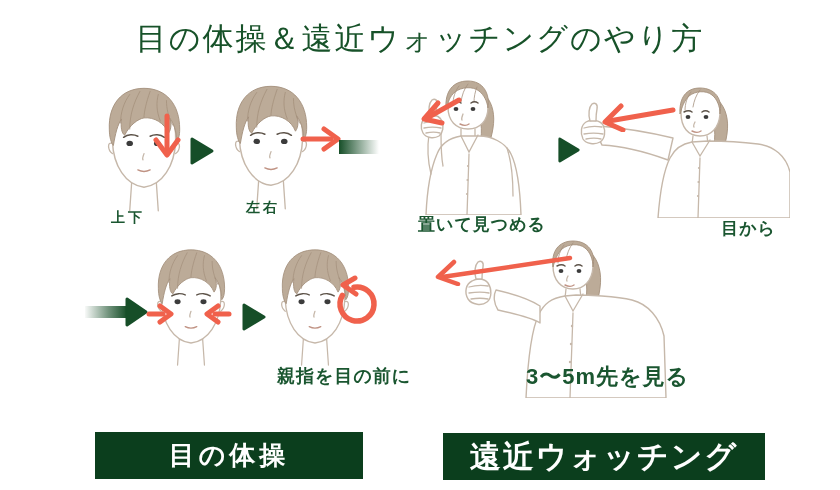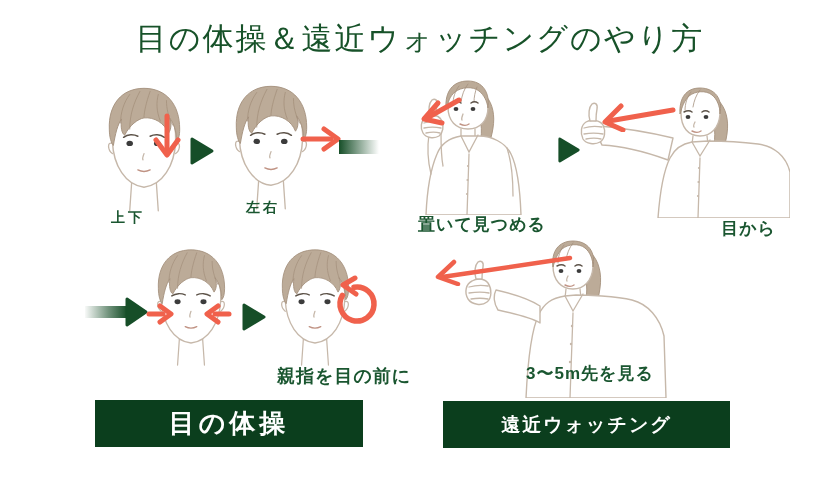--- a/index.html
+++ b/index.html
@@ -8,23 +8,23 @@
             font-family:"Liberation Sans","DejaVu Sans",sans-serif; }
   .abs { position:absolute; }
   .title { position:absolute; top:18px; left:0; width:100%; text-align:center;
            font-size:31px; font-weight:normal; color:var(--title-green,#175229); letter-spacing:2px; }
   .label { position:absolute; font-weight:bold; color:var(--label-green,#1a5630); white-space:nowrap; }
   .label.big { font-size:14px; letter-spacing:3px; }
   .label.mid { font-size:18px; letter-spacing:1px; }
   .label.two-line { font-size:17px; line-height:22px; letter-spacing:1px; }
   .label.center { text-align:right; }
   .banner { position:absolute; display:flex; align-items:center; justify-content:center;
-            background:var(--banner-green,#0b3e1d); color:#fff; font-weight:bold; }
+            background:var(--banner-green,#0b3e1d); color:#fff; font-weight:bold;margin-top:32px; }
   .banner-left  { left:95px;  top:400px; width:268px; height:47px; font-size:26px; letter-spacing:4px; }
-  .banner-right { left:443px; top:401px; width:287px; height:47px; font-size:19px; letter-spacing:2px; }
+  .banner-right { left:443px; top:401px; width:322px; height:47px; font-size:31px; letter-spacing:2px; }
   
   .sk  { stroke:#c6b8aa; stroke-width:1.3; fill:none; stroke-linecap:round; }
   .skf { stroke:#c6b8aa; stroke-width:1.4; fill:#fff; stroke-linejoin:round; }
   .hair { fill:#bcab98; stroke:#a5917d; stroke-width:.9; stroke-linejoin:round; }
   .hl { stroke:#a5917d; stroke-width:.8; fill:none; stroke-linecap:round; }
   .brow { stroke:#5e544a; stroke-width:1.5; fill:none; stroke-linecap:round; }
   .soft { stroke:#c09384; stroke-width:1.4; fill:none; stroke-linecap:round; }
   .red-stroke { stroke:var(--arrow-red,#f0614c); stroke-width:5; fill:none;
                 stroke-linecap:round; stroke-linejoin:round; }
   .green-fill { fill:var(--triangle-green,#164e28); stroke:var(--triangle-green,#164e28);
@@ -200,19 +200,19 @@
       <circle cx="134" cy="136" r="1.2" fill="#c6b8aa"></circle>
     <path class="skf" d="M60 64 C78 68 95 74 104 80 L104 97 C96 92 80 88 62 84 C58 78 57 70 60 64 Z"></path>
     <path class="skf" d="M36 55 C30 58 28 66 32 73 C36 79 46 80 51 76 C56 72 56 63 52 57 C48 52 41 52 36 55 Z"></path>
     <path class="sk" d="M33 61 C40 59 47 59 52 60 M33 67 C40 66 48 66 53 67 M35 73 C41 72 47 72 52 73"></path>
     <path class="skf" d="M40 53 C38 46 39 39 42 36 C45 34 48 36 47 41 C46 46 46 50 46 53 Z"></path>
   </svg>
   <svg class="abs" style="left:428px;top:246px;width:150px;height:40px" viewBox="0 0 150 40">
     <path class="red-stroke" style="stroke-width:4.5" d="M142 12 L14 31"></path>
     <path class="red-stroke" style="stroke-width:4.5" d="M26 16 L10 31 L30 38"></path>
   </svg>
-  <div class="label" style="left:526px;top:362px;font-size:17px;letter-spacing:1px">3〜5m先を見る</div>
+  <div class="label" style="left:526px;top:362px;font-size:22px;letter-spacing:1px">3〜5m先を見る</div>
 
   <div class="banner banner-right">
     <span>遠近ウォッチング</span>
   </div>
 
 </div>
 
 </body></html>

